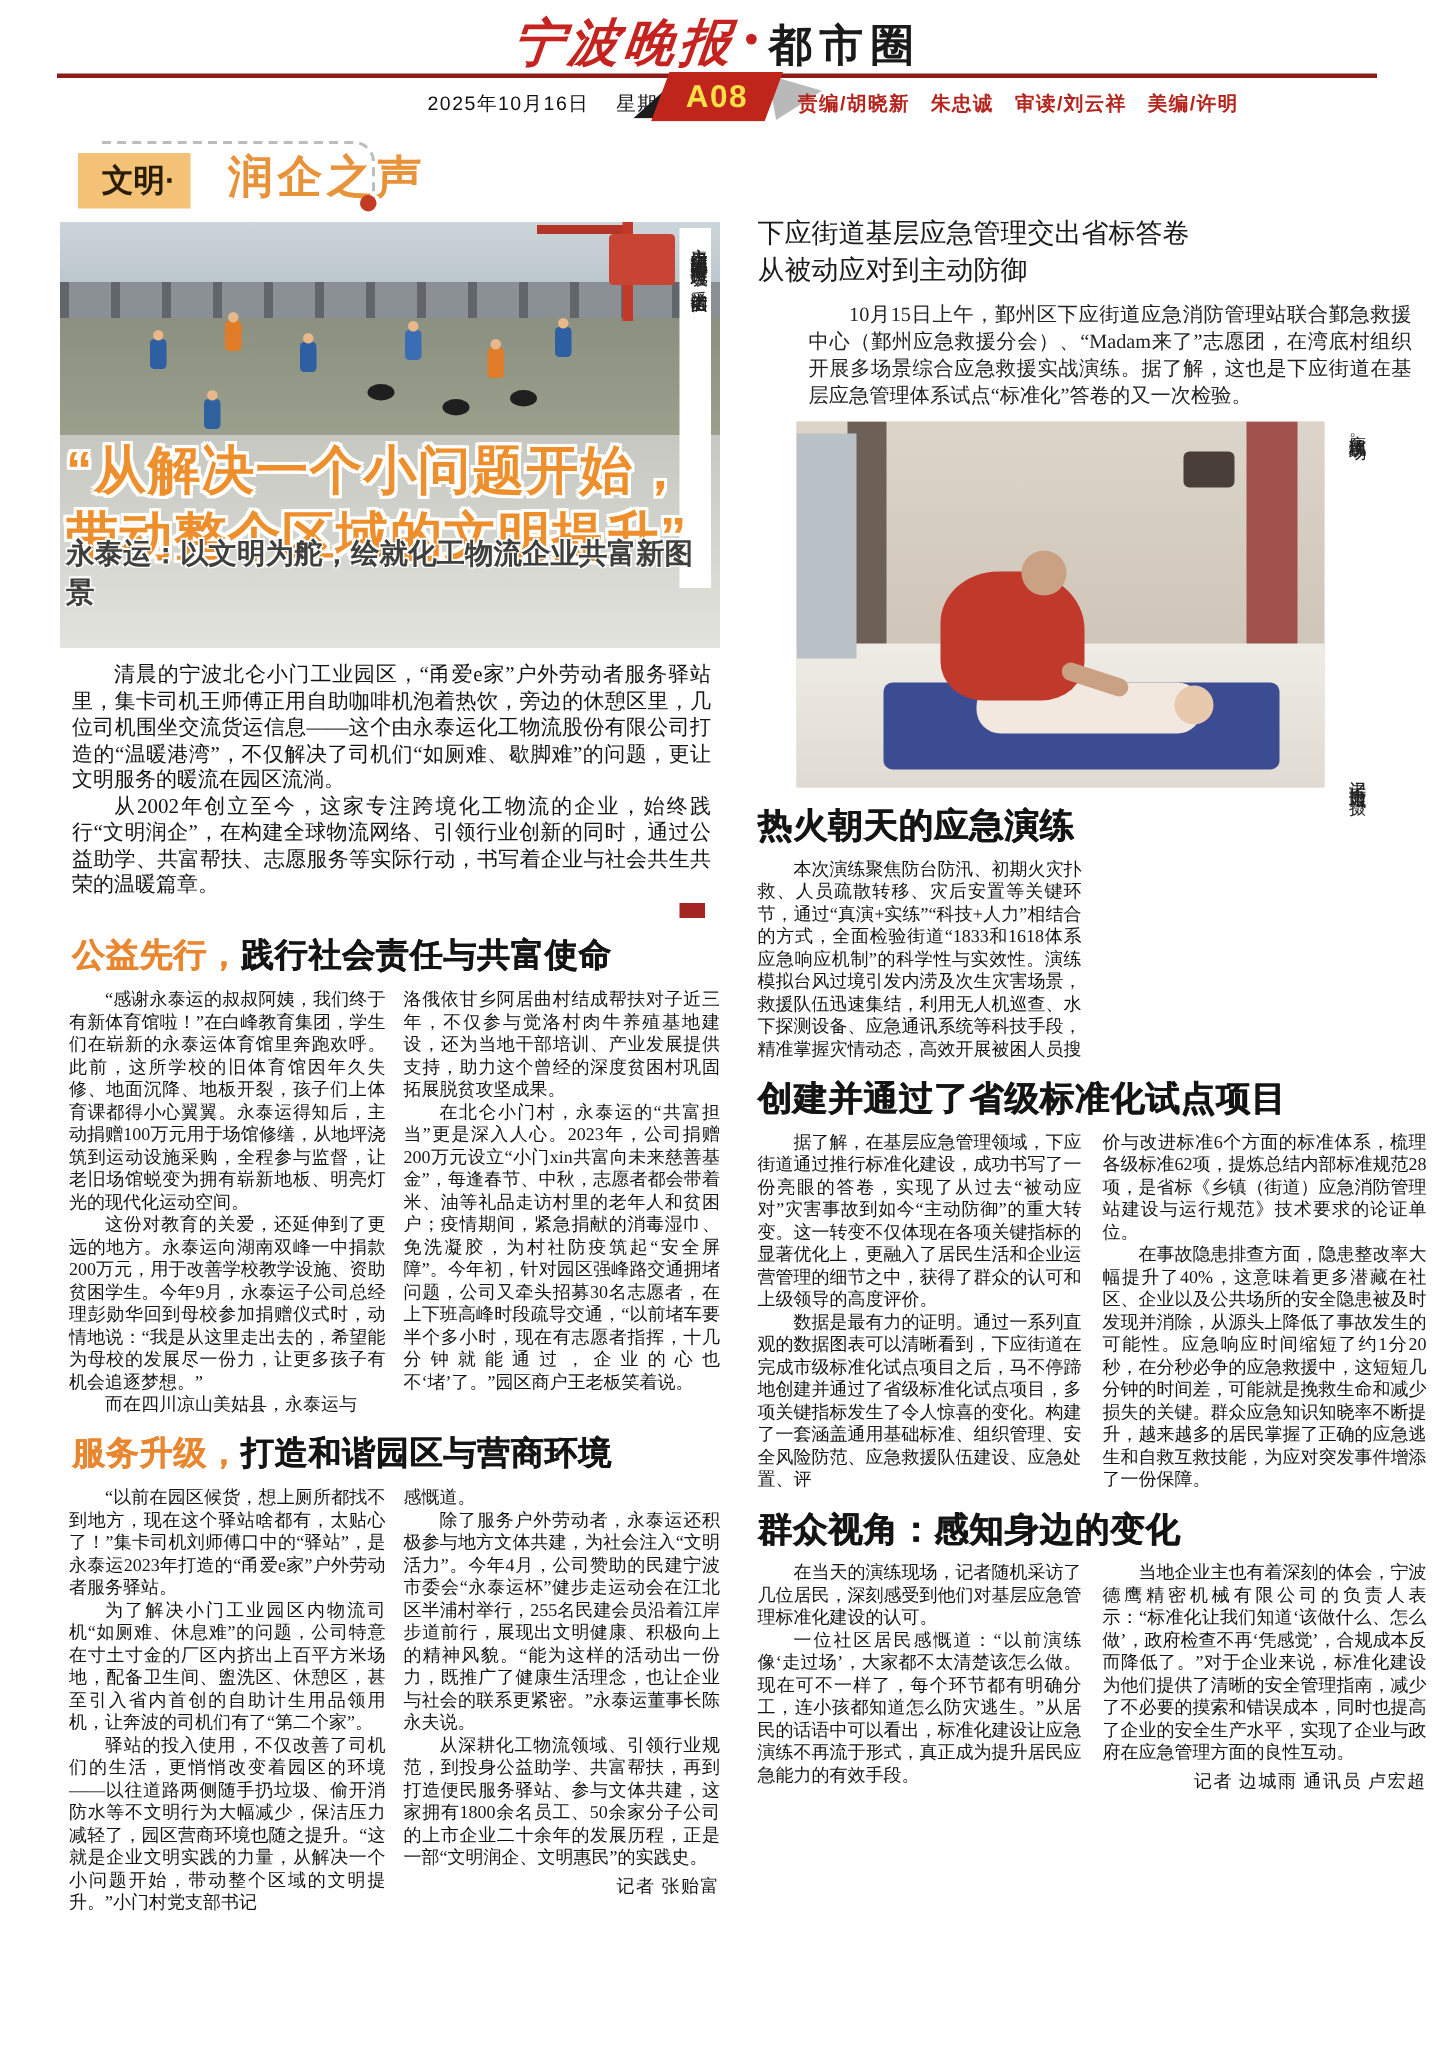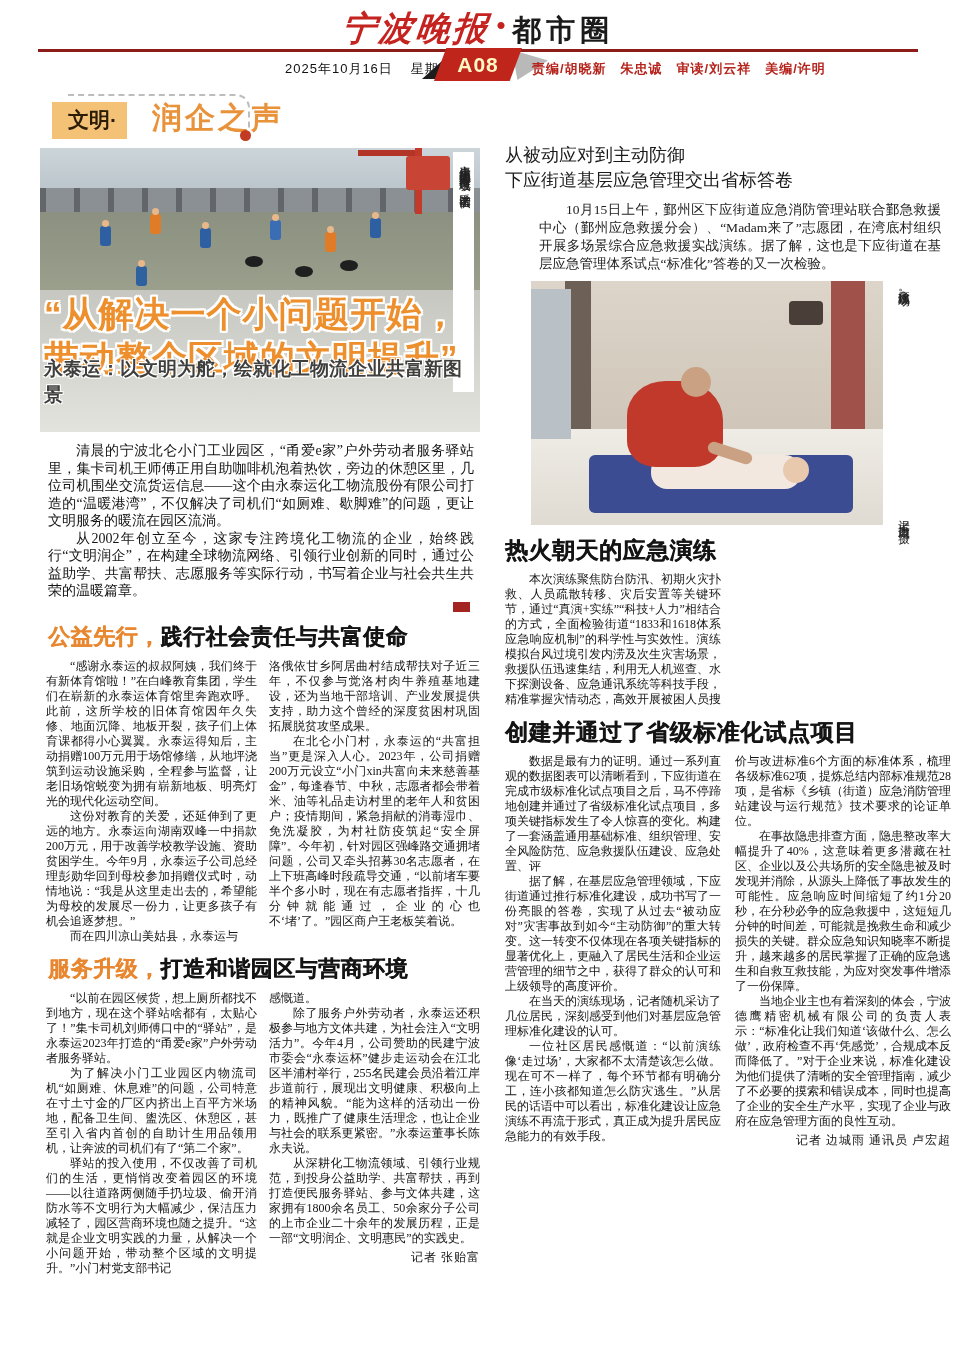--- a/index.html
+++ b/index.html
@@ -20,21 +20,21 @@
   .weekday { margin-left:18px; }
   .editors { position:absolute; left:494px; top:4px; color:#b5251d; font-weight:600; letter-spacing:1px; }
   .ribbon { position:absolute; left:382px; top:-8px; width:130px; height:34px; }
   .ribbon-gray { position:absolute; left:92px; top:2px; width:36px; height:30px; background:#b9b9b9;
                  clip-path:polygon(0 0,100% 35%,15% 100%); }
   .ribbon-black { position:absolute; left:2px; top:4px; width:30px; height:27px; background:#1d1d1d;
                   clip-path:polygon(0 100%,100% 0,100% 100%); }
   .ribbon-red { position:absolute; left:14px; top:0; width:88px; height:33px; background:#c0251c;
                 clip-path:polygon(14% 0,100% 0,86% 100%,0 100%);
                 display:flex; align-items:center; justify-content:center; }
-  .ribbon-red span { color:#fef9c3; font-family:"Liberation Sans",sans-serif; font-weight:700; font-size:21px; letter-spacing:1px; }
+  .ribbon-red span { color:#fde047; font-family:"Liberation Sans",sans-serif; font-weight:700; font-size:21px; letter-spacing:1px; }
 
   
   .left-article { position:absolute; left:40px; top:96px; width:440px; }
   .tag-box { position:relative; height:48px; margin-bottom:4px; }
   .tag-dash { position:absolute; left:28px; top:-2px; width:182px; height:40px;
               border-top:2px dashed #bdbdbd; border-right:2px dashed #bdbdbd; border-top-right-radius:14px; }
   .tag-chip { position:absolute; left:12px; top:6px; background:#f4c276; color:#2b1c08;
               font-family:"Liberation Sans",sans-serif; font-weight:700; font-size:21px; padding:4px 10px 5px 16px; }
   .tag-title { position:absolute; left:112px; top:2px; color:#e8923a; font-family:"Liberation Sans",sans-serif;
                font-weight:700; font-size:30px; letter-spacing:3px; text-shadow:0 0 1px #fff; }
@@ -194,22 +194,22 @@
         <p class="byline">记者 张贻富</p>
       </div>
     </div>
   </article>
 
   <article class="right-article">
 
     <h1 class="r-headline">
     </h1>
     <div class="r-deck">
+      <div>下应街道基层应急管理交出省标答卷</div>
       <div>从被动应对到主动防御</div>
-      <div>下应街道基层应急管理交出省标答卷</div>
     </div>
     <p class="r-lead">10月15日上午，鄞州区下应街道应急消防管理站联合鄞急救援中心（鄞州应急救援分会）、“Madam来了”志愿团，在湾底村组织开展多场景综合应急救援实战演练。据了解，这也是下应街道在基层应急管理体系试点“标准化”答卷的又一次检验。</p>
 
     <div class="photo-row">
       <figure class="drill-photo">
         <div class="dp-wall"></div>
         <div class="dp-door"></div>
         <div class="dp-pillar"></div>
         <div class="dp-floor"></div>
         <div class="dp-bystander"></div>
@@ -230,29 +230,30 @@
     <h2 class="r-sec-head">热火朝天的应急演练</h2>
     <div class="r-cols">
       <div class="r-col">
         <p class="p">本次演练聚焦防台防汛、初期火灾扑救、人员疏散转移、灾后安置等关键环节，通过“真演+实练”“科技+人力”相结合的方式，全面检验街道“1833和1618体系应急响应机制”的科学性与实效性。演练模拟台风过境引发内涝及次生灾害场景，救援队伍迅速集结，利用无人机巡查、水下探测设备、应急通讯系统等科技手段，精准掌握灾情动态，高效开展被困人员搜</p>
       </div>
     </div>
 
     <h2 class="r-sec-head">创建并通过了省级标准化试点项目</h2>
     <div class="r-cols">
       <div class="r-col">
+        <p class="p">据了解，在基层应急管理领域，下应街道通过推行标准化建设，成功书写了一份亮眼的答卷，实现了从过去“被动应对”灾害事故到如今“主动防御”的重大转变。这一转变不仅体现在各项关键指标的显著优化上，更融入了居民生活和企业运营管理的细节之中，获得了群众的认可和上级领导的高度评价。</p>
         <p class="p">数据是最有力的证明。通过一系列直观的数据图表可以清晰看到，下应街道在完成市级标准化试点项目之后，马不停蹄地创建并通过了省级标准化试点项目，多项关键指标发生了令人惊喜的变化。构建了一套涵盖通用基础标准、组织管理、安全风险防范、应急救援队伍建设、应急处置、评</p>
-        <p class="p">据了解，在基层应急管理领域，下应街道通过推行标准化建设，成功书写了一份亮眼的答卷，实现了从过去“被动应对”灾害事故到如今“主动防御”的重大转变。这一转变不仅体现在各项关键指标的显著优化上，更融入了居民生活和企业运营管理的细节之中，获得了群众的认可和上级领导的高度评价。</p>
       </div>
       <div class="r-col">
         <p class="np">价与改进标准6个方面的标准体系，梳理各级标准62项，提炼总结内部标准规范28项，是省标《乡镇（街道）应急消防管理站建设与运行规范》技术要求的论证单位。</p>
         <p class="p">在事故隐患排查方面，隐患整改率大幅提升了40%，这意味着更多潜藏在社区、企业以及公共场所的安全隐患被及时发现并消除，从源头上降低了事故发生的可能性。应急响应时间缩短了约1分20秒，在分秒必争的应急救援中，这短短几分钟的时间差，可能就是挽救生命和减少损失的关键。群众应急知识知晓率不断提升，越来越多的居民掌握了正确的应急逃生和自救互救技能，为应对突发事件增添了一份保障。</p>
       </div>
     </div>
 
+    <h2 class="r-sec-head">群众视角：感知身边的变化</h2>
     <div class="r-cols">
       <div class="r-col">
         <p class="p">在当天的演练现场，记者随机采访了几位居民，深刻感受到他们对基层应急管理标准化建设的认可。</p>
         <p class="p">一位社区居民感慨道：“以前演练像‘走过场’，大家都不太清楚该怎么做。现在可不一样了，每个环节都有明确分工，连小孩都知道怎么防灾逃生。”从居民的话语中可以看出，标准化建设让应急演练不再流于形式，真正成为提升居民应急能力的有效手段。</p>
       </div>
       <div class="r-col">
         <p class="p">当地企业主也有着深刻的体会，宁波德鹰精密机械有限公司的负责人表示：“标准化让我们知道‘该做什么、怎么做’，政府检查不再‘凭感觉’，合规成本反而降低了。”对于企业来说，标准化建设为他们提供了清晰的安全管理指南，减少了不必要的摸索和错误成本，同时也提高了企业的安全生产水平，实现了企业与政府在应急管理方面的良性互动。</p>
         <p class="byline">记者 边城雨 通讯员 卢宏超</p>
       </div>
     </div>

